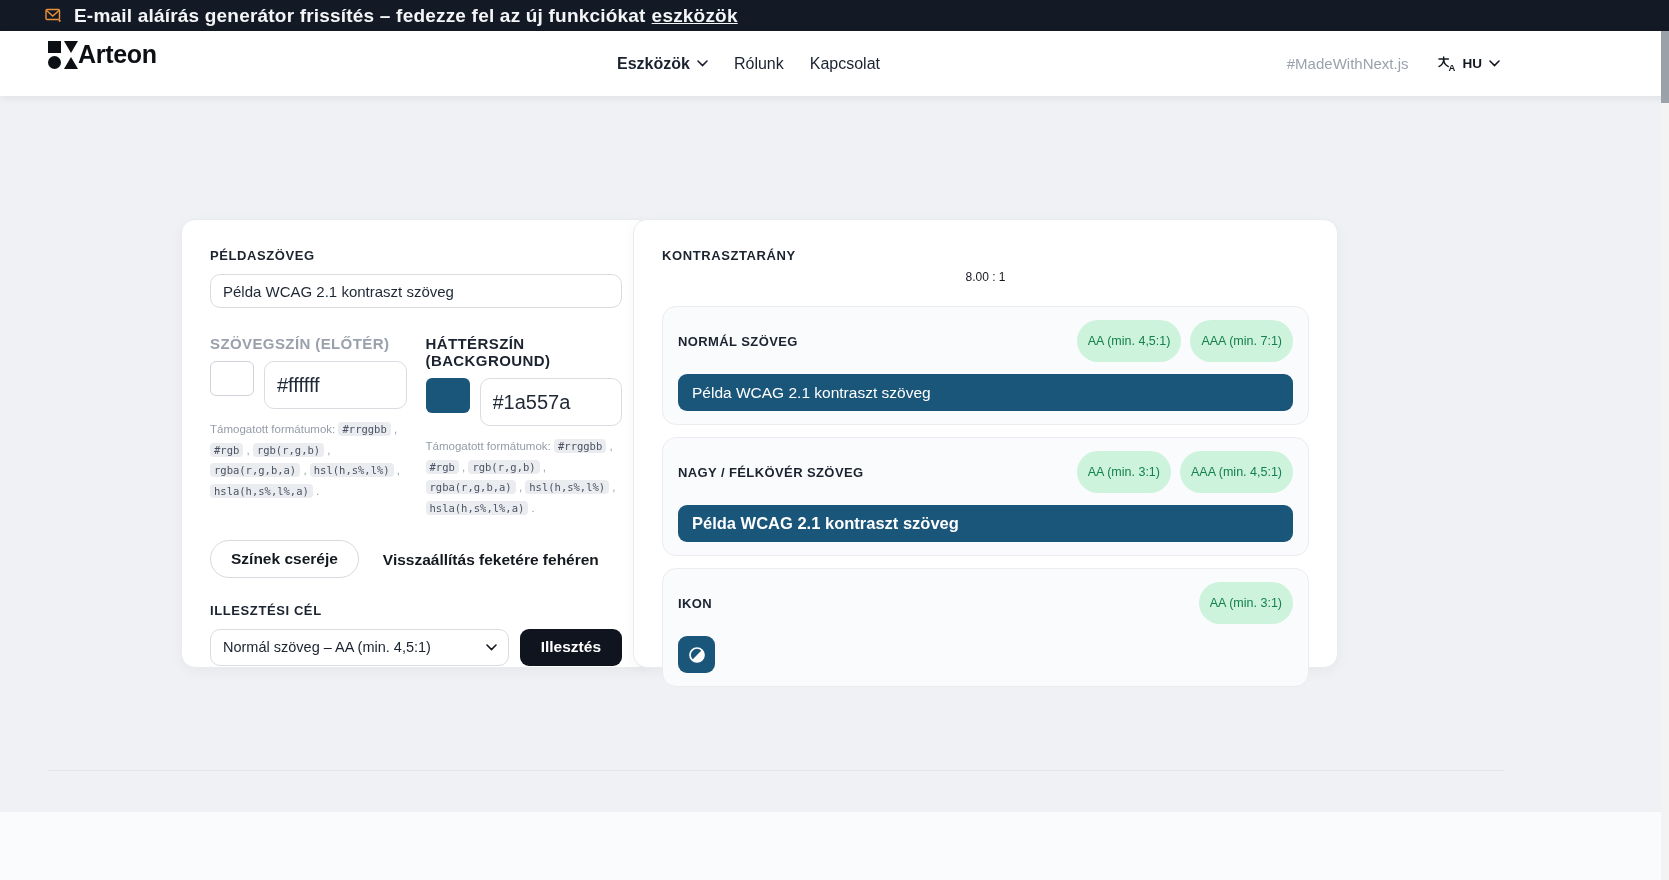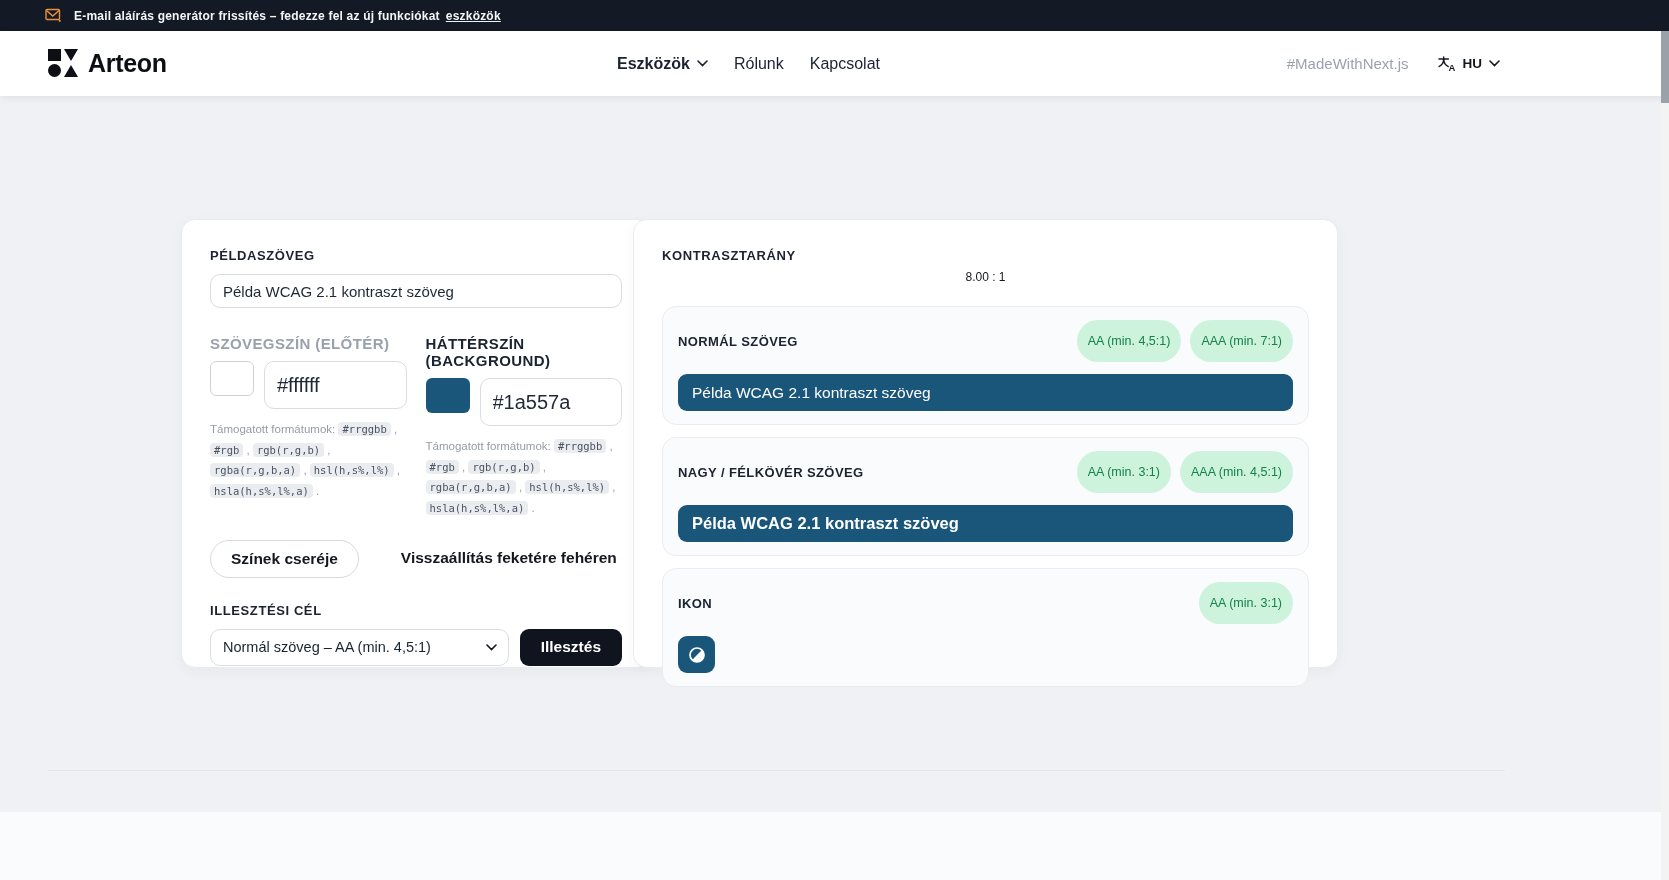--- a/index.html
+++ b/index.html
@@ -10,29 +10,29 @@
     color:#1b2330;
     position:relative;
   }
 
   
   .banner {
     position:absolute; top:0; left:0; width:1669px; height:31px;
     background:#141a25; display:flex; align-items:center; padding-left:45px;
   }
   .banner-icon { width:17px; height:15px; margin-right:12px; display:flex; }
-  .banner-text { color:#f4f5f7; font-size:12px; font-weight:700; letter-spacing:.2px; }
+  .banner-text { color:#f4f5f7; font-size:19px; font-weight:700; letter-spacing:.2px; }
   .banner-link { color:#f4f5f7; text-decoration:underline; margin-left:6px; cursor:pointer; }
 
   
   .header {
     position:absolute; top:31px; left:0; width:1669px; height:65px;
     background:#ffffff; box-shadow:0 2px 8px rgba(15,20,32,.07);
   }
-  .brand { position:absolute; left:48px; top:0; height:47px; display:flex; align-items:flex-end; gap:10px; cursor:pointer; }
+  .brand { position:absolute; left:48px; top:0; height:47px; display:flex; align-items:center; cursor:pointer; }
   .brand-name { font-size:25px; font-weight:600; color:#0c0f14; letter-spacing:-.3px; }
   .nav { position:absolute; left:617px; top:0; height:65px; display:flex; align-items:center; gap:26px; }
   .nav-item { font-size:16px; color:#1a2230; cursor:pointer; display:flex; align-items:center; gap:7px; }
   .nav-item.active { font-weight:700; }
   .header-right { position:absolute; right:169px; top:0; height:65px; display:flex; align-items:center; gap:28px; }
   .made-with { color:#9aa2ad; font-size:15px; }
   .lang { display:flex; align-items:center; gap:7px; cursor:pointer; }
   .lang-code { font-size:13.5px; font-weight:700; color:#14191f; }
 
   .chev { width:11px; height:7px; }
@@ -63,21 +63,21 @@
   .swatch-row { display:flex; gap:10px; margin-top:9px; }
   .swatch { width:44px; height:35px; border-radius:6px; border:1px solid #cfd3d9; flex:0 0 auto; cursor:pointer; }
   .hex-input { flex:1; min-width:0; height:48px; font-size:20px; }
 
   .formats { margin-top:10px; font-size:11.5px; line-height:1.8; color:#949ca8; }
   .chip {
     font-family:"DejaVu Sans Mono", monospace; font-size:10.5px;
     background:#eaecf0; color:#495362; padding:1px 4px; border-radius:4px; white-space:nowrap;
   }
 
-  .btn-row { display:flex; align-items:flex-start; gap:18px; margin-top:21px; }
+  .btn-row { display:flex; align-items:flex-end; gap:0; margin-top:21px; }
   .btn-swap {
     background:#fff; border:1.5px solid #d6dade; border-radius:999px;
     padding:9px 20px; font-size:15.5px; font-weight:600; color:#14191f; cursor:pointer;
     font-family:"Liberation Sans", sans-serif;
   }
   .btn-reset {
     background:transparent; border:none; font-size:15.5px; font-weight:700;
     color:#14191f; cursor:pointer; font-family:"Liberation Sans", sans-serif; padding:9px 4px;margin-left:20px;
   }
 

